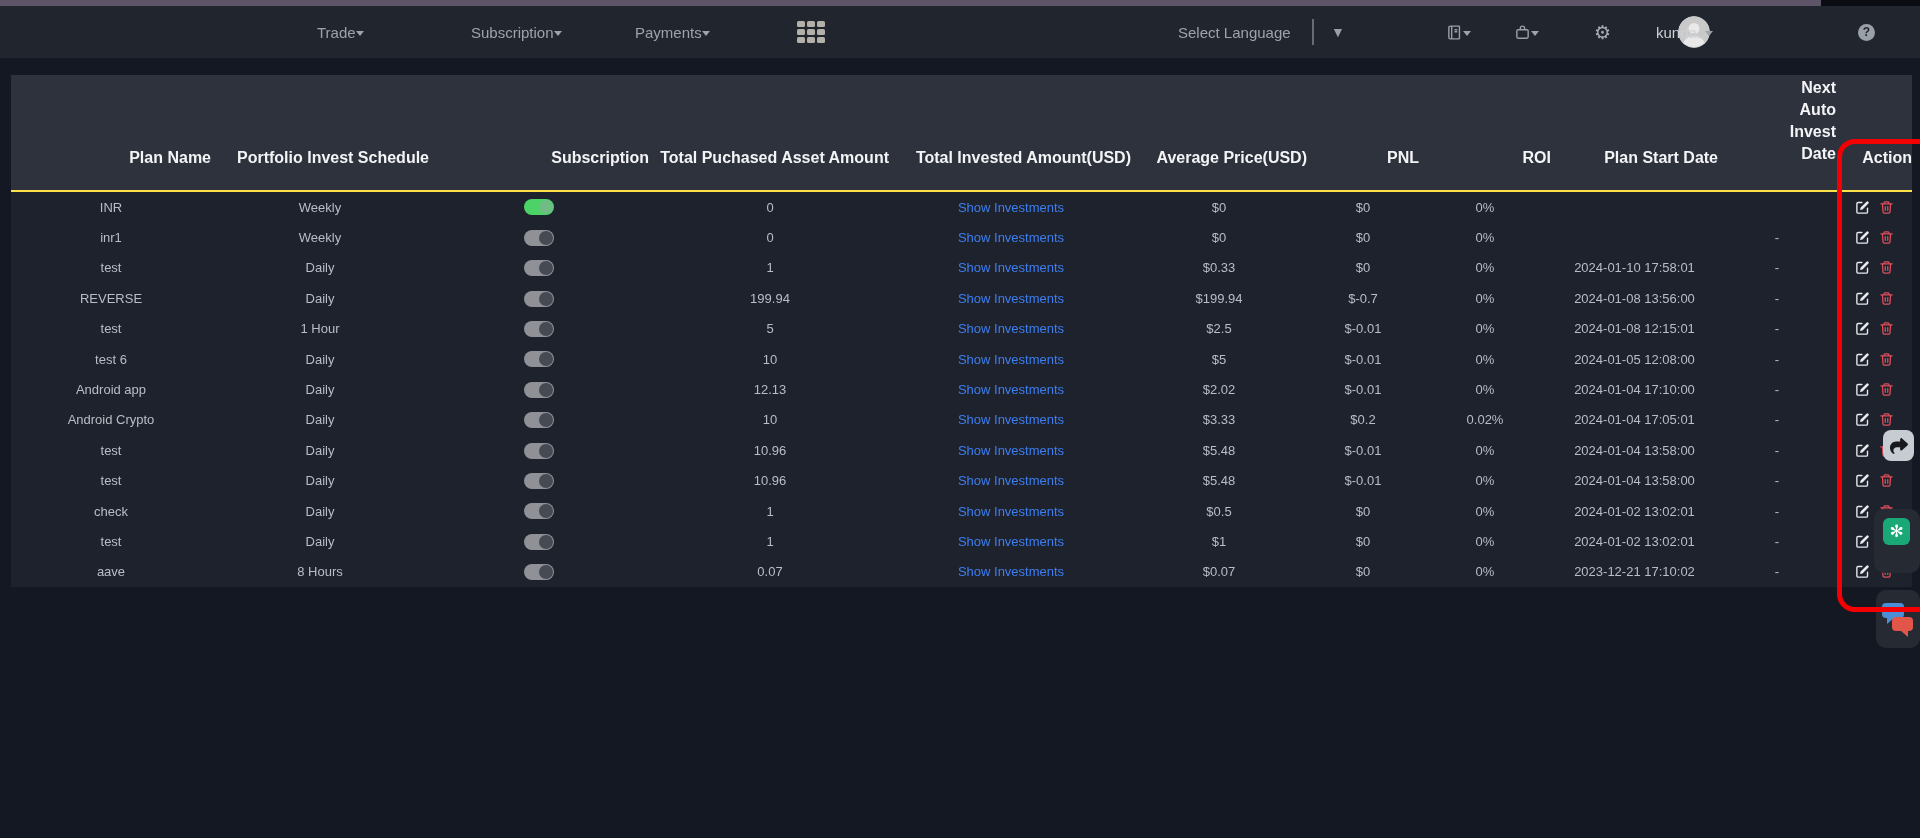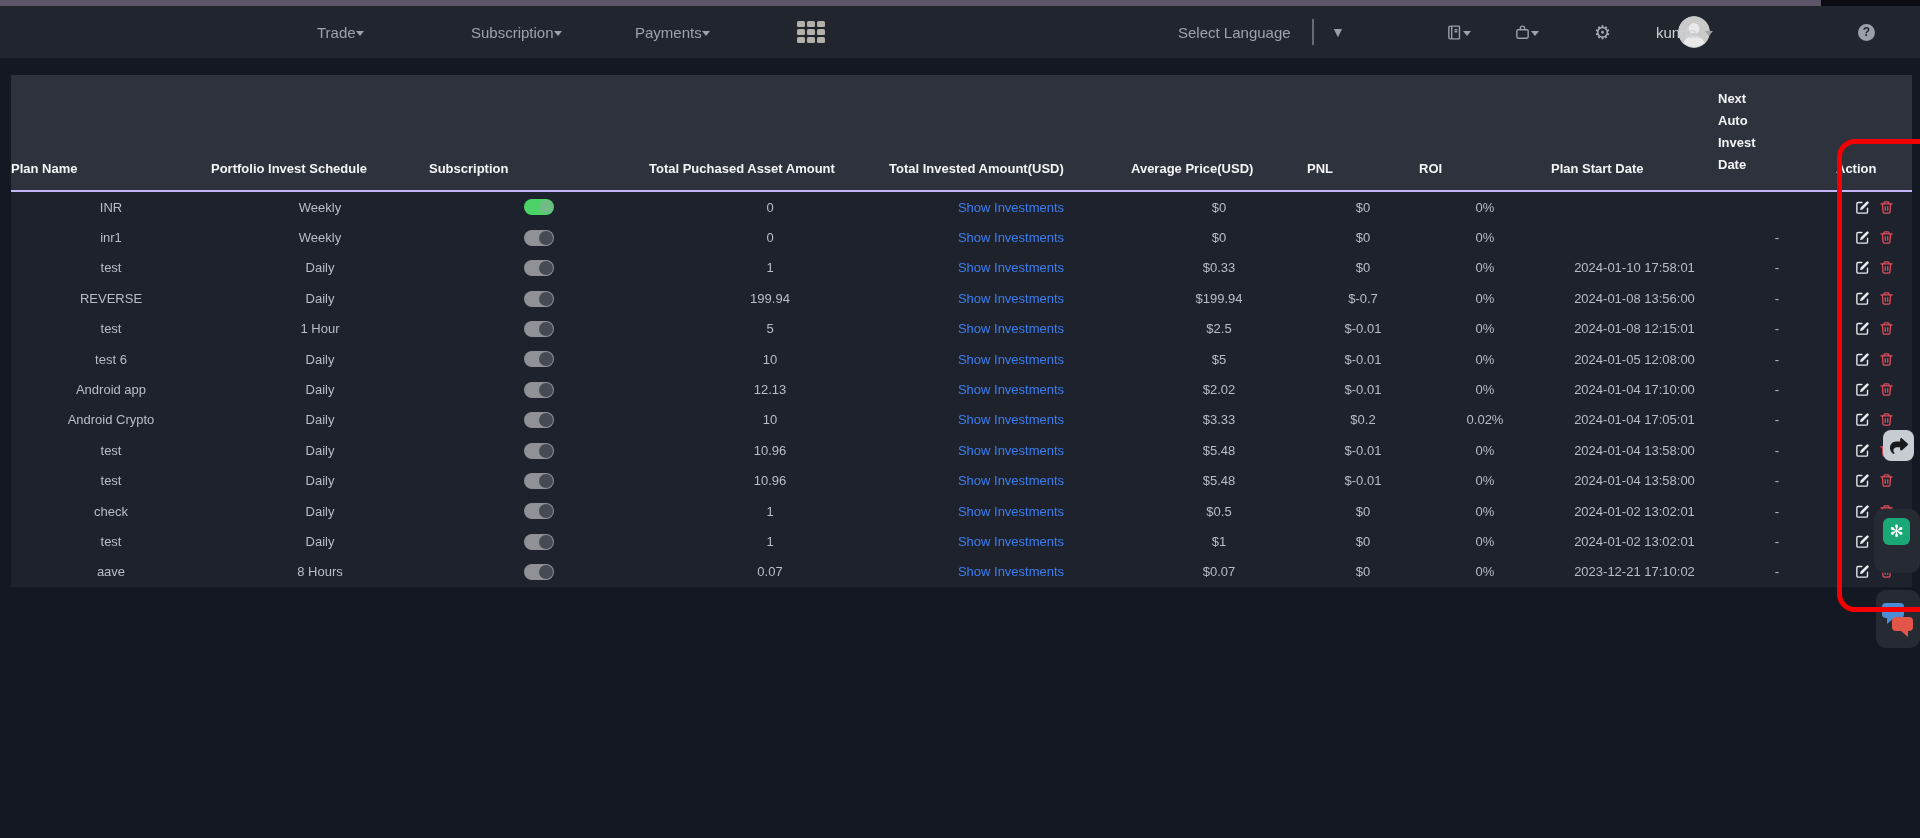--- a/index.html
+++ b/index.html
@@ -22,23 +22,23 @@
   .lang-sep{position:absolute;left:1312px;top:13px;width:2px;height:26px;background:#666c75}
   .lang-caret{color:#97a0ab;font-size:14px}
   .avatar-wrap{position:absolute;left:1678px;top:10px;width:32px;height:32px;border-radius:50%;overflow:hidden}
   .user-name{color:#cdd0d4}
   .help-circle{width:17px;height:17px;border-radius:50%;background:#9aa0a8;color:#22252e;
     font-weight:bold;font-size:12px;display:flex;align-items:center;justify-content:center}
   .gear-glyph{font-size:19px;color:#a7adb5;line-height:1}
   
   .table-card{position:absolute;left:11px;top:75px;width:1901px}
   .thead{display:flex;align-items:flex-end;background:#2e323c;height:115px}
-  .th{font-size:13px;font-weight:bold;color:#f3f4f6;text-align:left;padding-bottom:14px;line-height:15px}
+  .th{font-size:16px;font-weight:bold;color:#f3f4f6;text-align:right;padding-bottom:25px;line-height:15px}
   .th .narrow{display:inline-block;width:48px;line-height:22px}
-  .tbody{border-top:2px solid #c4b5fd}
+  .tbody{border-top:2px solid #fde047}
   .tr{display:flex;align-items:center;height:30.4px;background:#1e222d}
   .td{font-size:13px;color:#b9bdc5;text-align:center;white-space:nowrap;overflow:hidden}
   .td a{color:#3d7ef0;text-decoration:none;cursor:pointer}
   
   .c0{width:200px}.c1{width:218px}.c2{width:220px}.c3{width:242px}.c4{width:240px}
   .c5{width:176px}.c6{width:112px}.c7{width:132px}.c8{width:167px}.c9{width:118px}.c10{width:76px}
   
   .toggle{display:inline-block;width:30px;height:16px;border-radius:8px;position:relative;cursor:pointer;vertical-align:middle}
   .toggle .knob{position:absolute;top:1px;width:14px;height:14px;border-radius:50%;right:1px}
   .toggle.on{background:#4cd368}.toggle.on .knob{background:#6fbc85}

